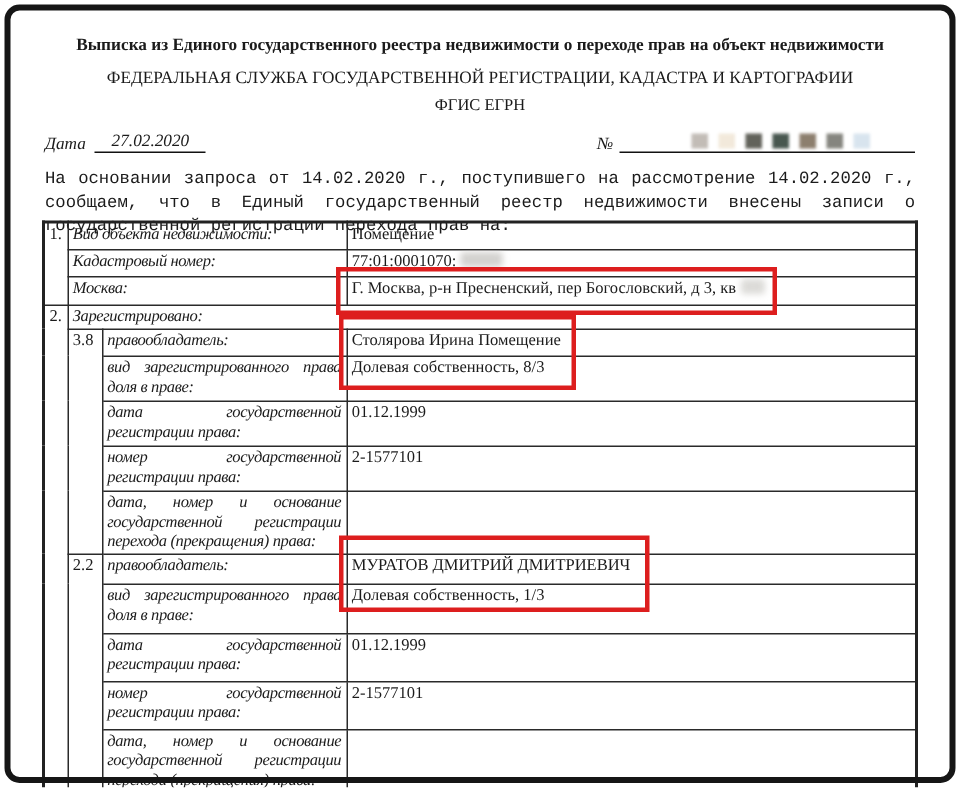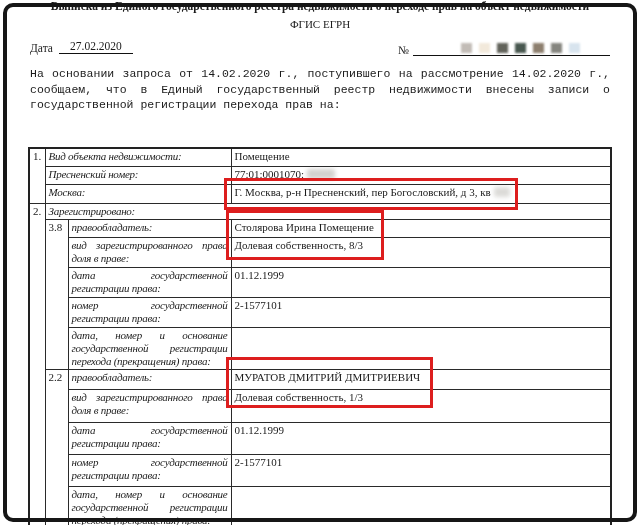--- a/index.html
+++ b/index.html
@@ -4,27 +4,27 @@
 <style>
   html,body { margin:0; padding:0; background:#ffffff; }
   .page {
     position:relative; width:640px; height:525px; background:#ffffff;
     font-family:"Liberation Serif","DejaVu Serif",serif; color:#1b1b1b; overflow:hidden;
   }
   .frame {
     position:absolute; inset:3px; border:4px solid #161616; border-radius:10px;
     pointer-events:none; z-index:9;
   }
-  .content { position:absolute; inset:0; padding-top:0; box-sizing:border-box; }
+  .content { position:absolute; inset:0; padding-top:24px; box-sizing:border-box; }
 
   .title  { text-align:center; font-weight:bold; font-size:11.5px; margin:0 28px; letter-spacing:0; }
   .agency { text-align:center; font-size:11.5px; margin:10px 28px 0; }
   .system { text-align:center; font-size:11px;  margin:6px 28px 0; }
 
-  .meta { display:flex; justify-content:space-between; align-items:flex-start; margin:10px 30px 0; font-size:11.5px; height:16px; }
+  .meta { display:flex; justify-content:space-between; align-items:flex-end; margin:10px 30px 0; font-size:11.5px; height:16px;font-style:italic; }
   .date-group { display:flex; align-items:flex-end; }
   .date-line {
     display:inline-block; width:74px; text-align:center;
     border-bottom:1.5px solid #111; padding-bottom:1px; margin-left:6px;
   }
   .num-group { display:flex; align-items:flex-end; width:212px; }
   .num-line {
     position:relative; display:inline-block; flex:1;
     border-bottom:1.5px solid #111; height:15px; margin-left:4px;
   }
@@ -62,20 +62,21 @@
   .hl-owner2  { left:226px; top:357px; width:201px; height:45px; }
 </style>
 </head>
 <body>
 
 <div class="page">
   <div class="frame"></div>
   <div class="content">
 
     <div class="title">Выписка из Единого государственного реестра недвижимости о переходе прав на объект недвижимости</div>
+    <div class="agency">ФЕДЕРАЛЬНАЯ СЛУЖБА ГОСУДАРСТВЕННОЙ РЕГИСТРАЦИИ, КАДАСТРА И КАРТОГРАФИИ</div>
     <div class="system">ФГИС ЕГРН</div>
 
     <div class="meta">
       <span class="date-group">
         <span>Дата</span>
         <span class="date-line">27.02.2020</span>
       </span>
       <span class="num-group">
         <span>№</span>
         <span class="num-line">
@@ -101,21 +102,21 @@
           <col style="width:163px">
           <col>
       </colgroup>
       <tbody>
         <tr style="height:18px">
           <td class="numc" rowspan="3">1.</td>
           <td class="lbl" colspan="2">Вид объекта недвижимости:</td>
           <td class="val">Помещение</td>
         </tr>
         <tr style="height:18px">
-          <td class="lbl" colspan="2">Пресненский номер:</td>
+          <td class="lbl" colspan="2">Кадастровый номер:</td>
           <td class="val"><span>77:01:0001070:</span><span class="blob kad"></span></td>
         </tr>
         <tr style="height:19px">
           <td class="lbl" colspan="2">Москва:</td>
           <td class="val"><span>Г. Москва, р-н Пресненский, пер Богословский, д 3, кв</span><span class="blob adr"></span></td>
         </tr>
 
         <tr style="height:14px">
           <td class="numc" rowspan="11">2.</td>
           <td class="lbl" colspan="3">Зарегистрировано:</td>

